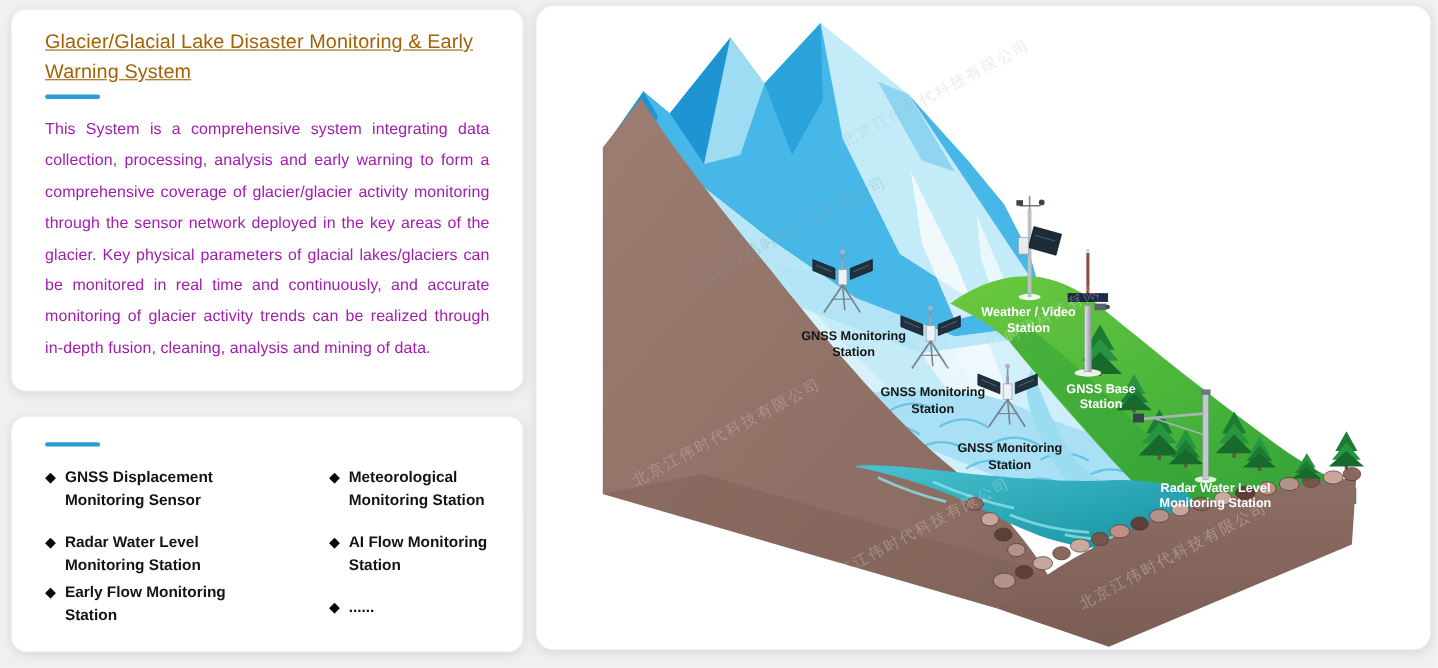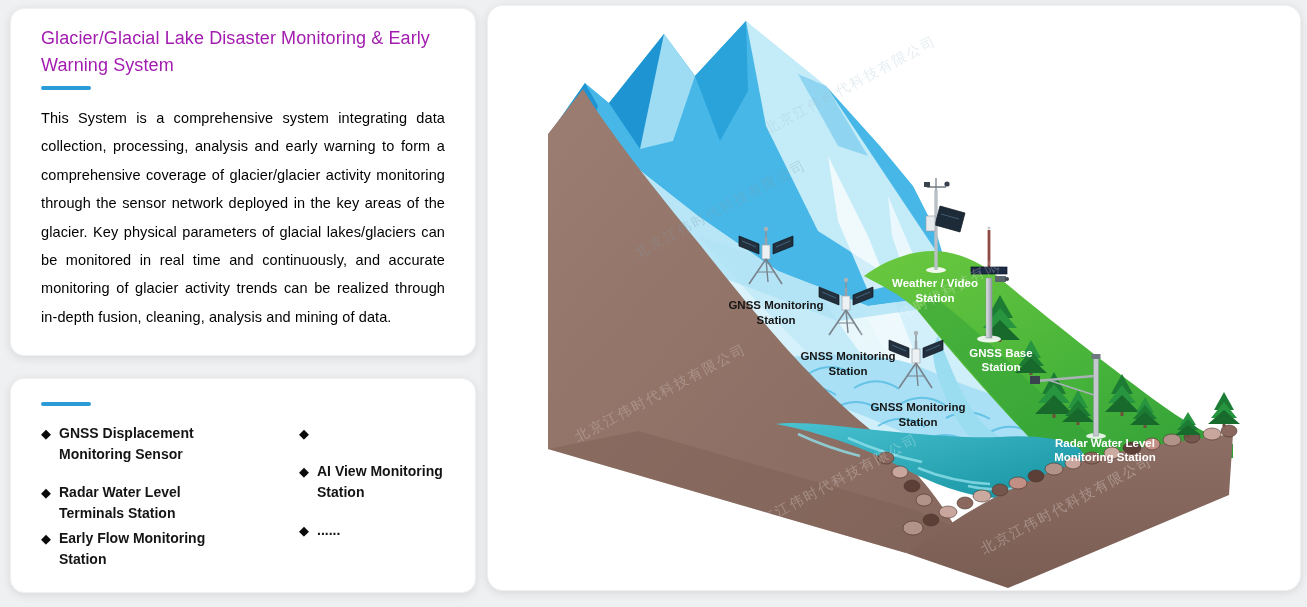--- a/index.html
+++ b/index.html
@@ -10,28 +10,28 @@
   }
   .card{
     position:absolute;background:#ffffff;border-radius:14px;
     box-shadow:0 2px 10px rgba(0,0,0,0.10);border:1px solid #f1f1f1;
     box-sizing:border-box;
   }
   #overview-card{left:10px;top:8px;width:466px;height:348px;padding:16px 30px 0 30px;}
   #sensor-card{left:10px;top:378px;width:466px;height:215px;padding:16px 24px 0 30px;}
   #illustration-card{left:487px;top:5px;width:814px;height:586px;border-radius:16px;overflow:hidden;padding:0;}
   .card-title{
-    color:#a21caf;font-size:18px;line-height:27px;font-weight:400;
-    letter-spacing:0.1px;margin:0;
+    color:#a16207;font-size:18px;line-height:27px;font-weight:400;
+    letter-spacing:0.1px;margin:0;text-decoration:underline;
   }
   .title-underline{
     width:50px;height:4px;background:#2b9cd8;border-radius:2px;margin-top:7px;
   }
   #overview-body{
-    margin-top:14px;color:#000000;font-size:14.5px;line-height:28.4px;
+    margin-top:14px;color:#a21caf;font-size:14.5px;line-height:28.4px;
     text-align:justify;letter-spacing:0.1px;
   }
   #sensor-grid{
     display:grid;grid-template-columns:256px 1fr;margin-top:17px;column-gap:2px;
   }
   .sensor-col{display:flex;flex-direction:column;}
   .sensor-item{
     display:flex;align-items:flex-start;color:#141414;
     font-size:14px;font-weight:700;line-height:21px;
   }
@@ -56,34 +56,35 @@
 <div class="card" id="sensor-card">
   <div class="title-underline"></div>
   <div id="sensor-grid">
     <div class="sensor-col">
       <div class="sensor-item gap-lg">
         <span class="bullet">◆</span>
         <span class="lbl">GNSS Displacement Monitoring Sensor</span>
       </div>
       <div class="sensor-item gap-sm">
         <span class="bullet">◆</span>
-        <span class="lbl">Radar Water Level Terminals Station</span>
+        <span class="lbl">Radar Water Level Monitoring Station</span>
       </div>
       <div class="sensor-item">
         <span class="bullet">◆</span>
         <span class="lbl">Early Flow Monitoring Station</span>
       </div>
     </div>
     <div class="sensor-col">
       <div class="sensor-item gap-lg">
         <span class="bullet">◆</span>
+        <span class="lbl">Meteorological Monitoring Station</span>
       </div>
       <div class="sensor-item gap-lg">
         <span class="bullet">◆</span>
-        <span class="lbl">AI View Monitoring Station</span>
+        <span class="lbl">AI Flow Monitoring Station</span>
       </div>
       <div class="sensor-item">
         <span class="bullet">◆</span>
         <span class="lbl">......</span>
       </div>
     </div>
   </div>
 </div>
 
 <div class="card" id="illustration-card">

